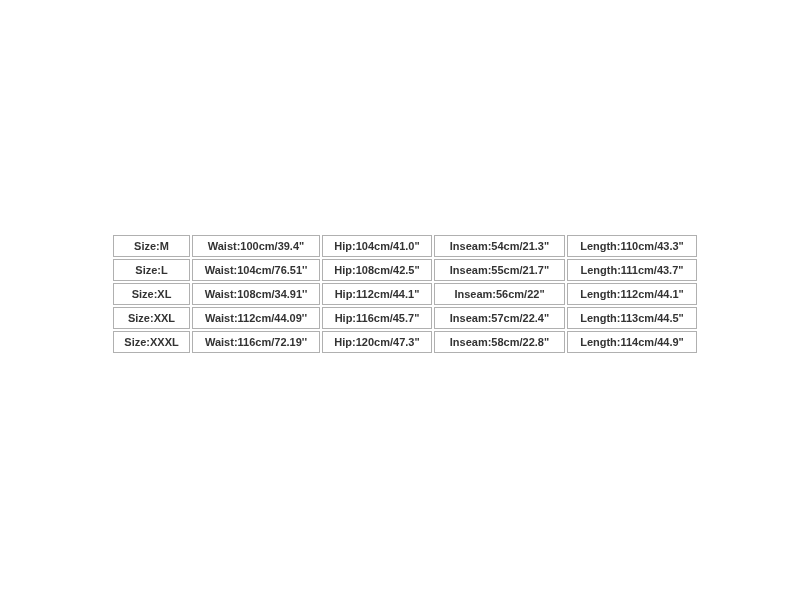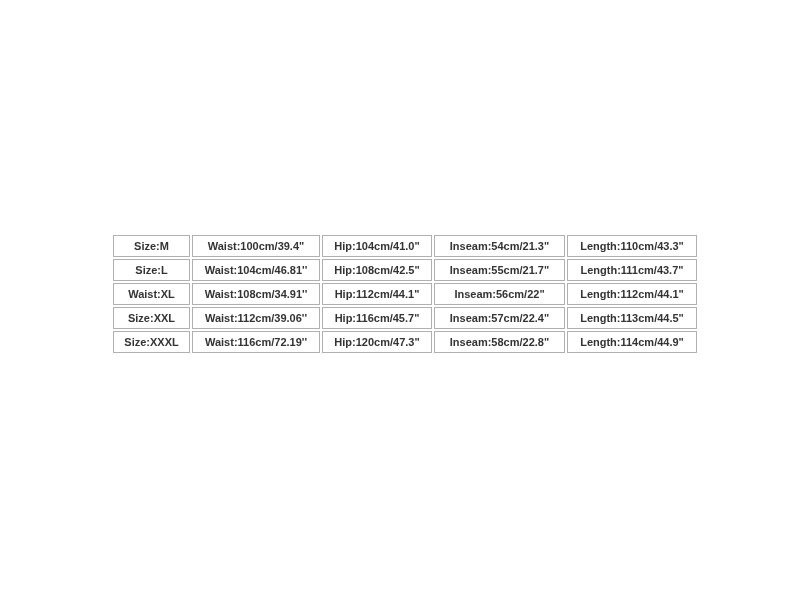--- a/index.html
+++ b/index.html
@@ -62,35 +62,35 @@
       <tbody>
           <tr>
             <td>Size:M</td>
             <td>Waist:100cm/39.4"</td>
             <td>Hip:104cm/41.0"</td>
             <td>Inseam:54cm/21.3"</td>
             <td>Length:110cm/43.3"</td>
           </tr>
           <tr>
             <td>Size:L</td>
-            <td>Waist:104cm/46.81''</td>
+            <td>Waist:104cm/76.51''</td>
             <td>Hip:108cm/42.5"</td>
             <td>Inseam:55cm/21.7"</td>
             <td>Length:111cm/43.7"</td>
           </tr>
           <tr>
-            <td>Waist:XL</td>
+            <td>Size:XL</td>
             <td>Waist:108cm/34.91''</td>
             <td>Hip:112cm/44.1"</td>
             <td>Inseam:56cm/22"</td>
             <td>Length:112cm/44.1"</td>
           </tr>
           <tr>
             <td>Size:XXL</td>
-            <td>Waist:112cm/39.06''</td>
+            <td>Waist:112cm/44.09''</td>
             <td>Hip:116cm/45.7"</td>
             <td>Inseam:57cm/22.4"</td>
             <td>Length:113cm/44.5"</td>
           </tr>
           <tr>
             <td>Size:XXXL</td>
             <td>Waist:116cm/72.19''</td>
             <td>Hip:120cm/47.3"</td>
             <td>Inseam:58cm/22.8"</td>
             <td>Length:114cm/44.9"</td>

